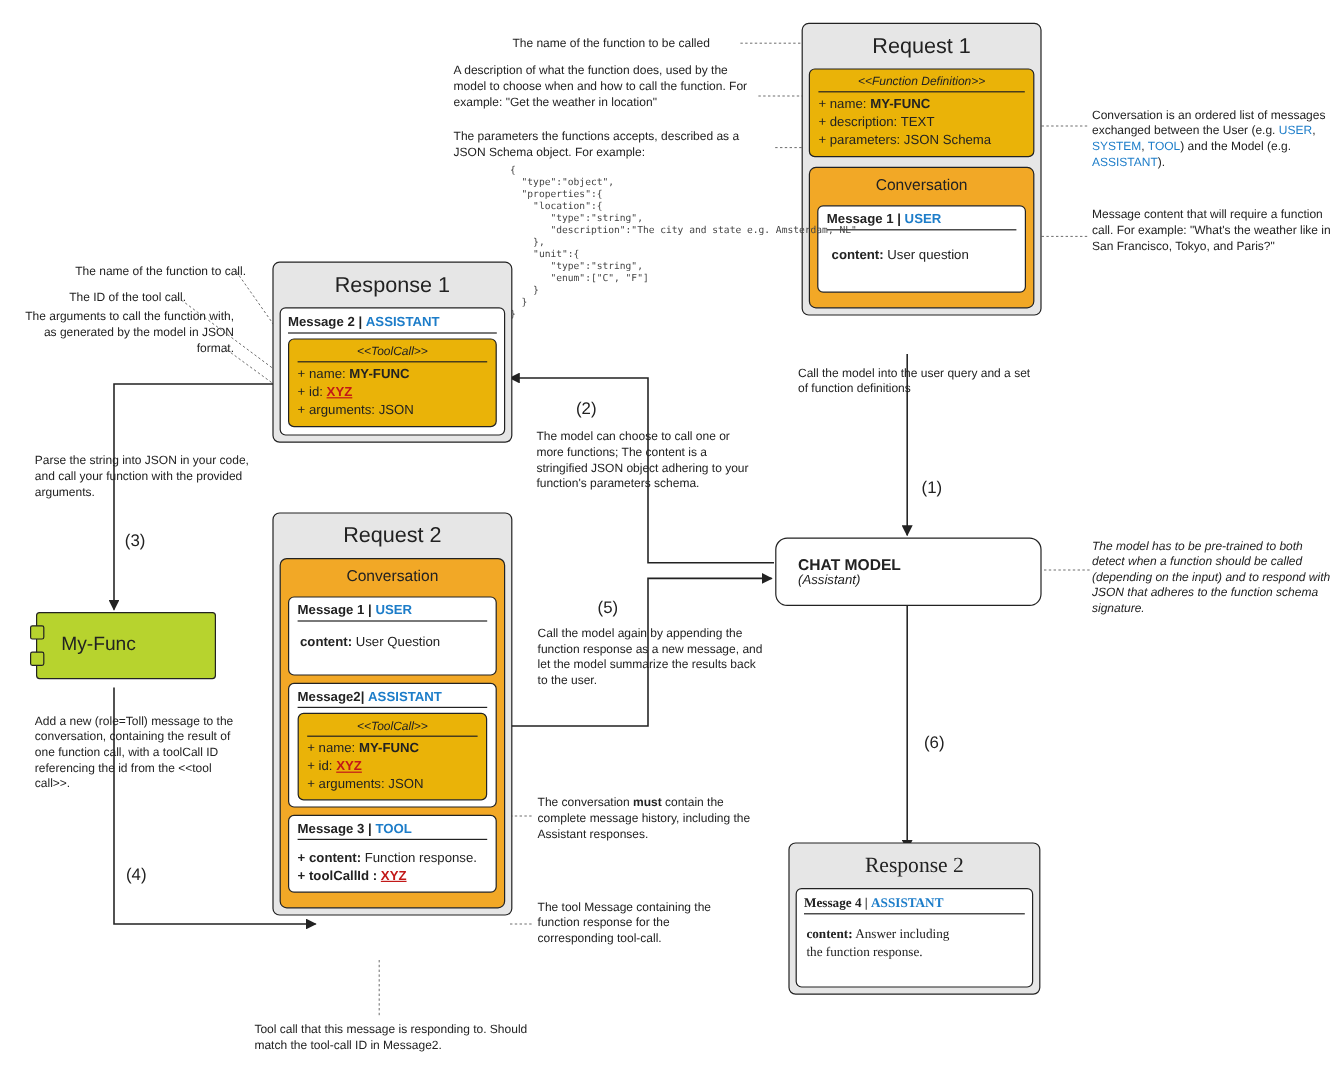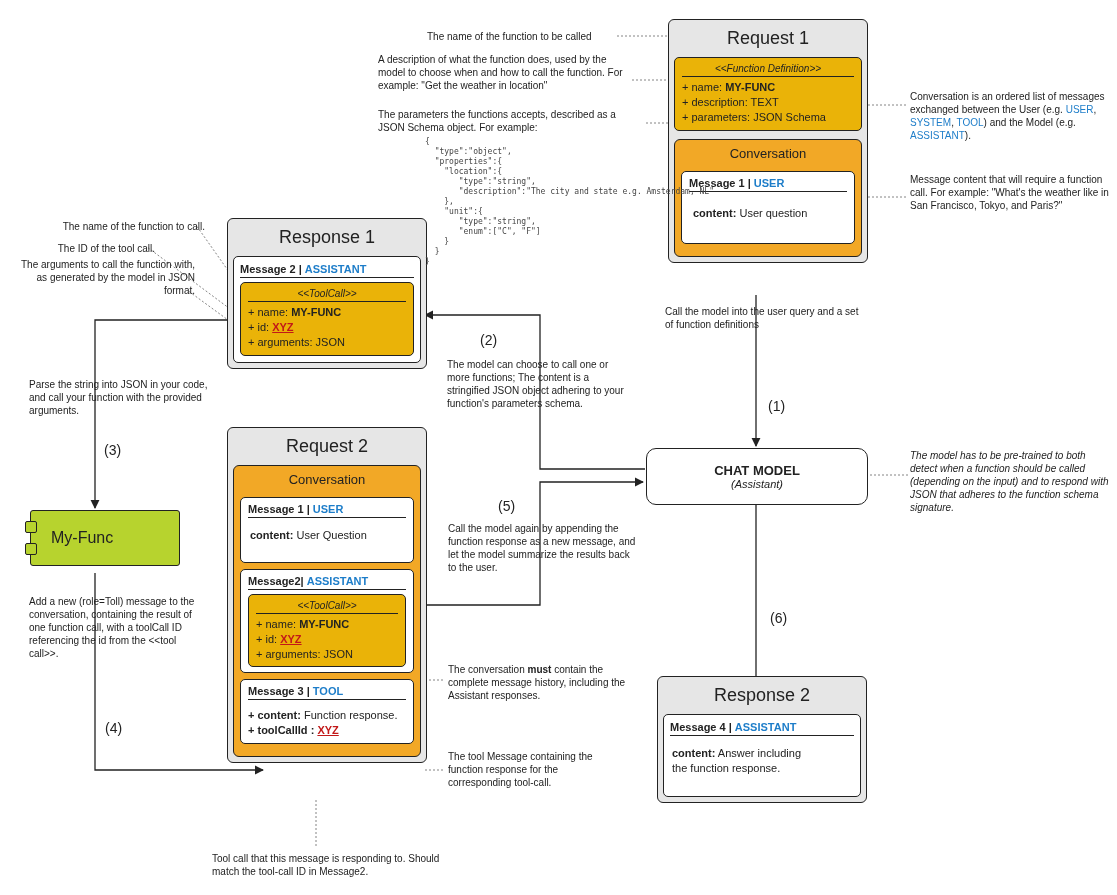--- a/index.html
+++ b/index.html
@@ -92,21 +92,21 @@
   }
   .step {
     position: absolute;
     font-size: 14px;
   }
   .chat {
     position: absolute;
     border: 1.2px solid #222;
     border-radius: 10px;
     background: #fff;
-    text-align: center;
+    text-align: left;
     padding: 14px 18px;
   }
   .myfunc {
     position: absolute;
     background: #b7d32e;
     border: 1.2px solid #222;
     border-radius: 3px;
     padding: 18px 10px 18px 20px;
     font-size: 16px;
   }
@@ -220,21 +220,21 @@
         </div>
       </div>
       <div class="msg">
         <div class="msg-head"><span>Message 3 | </span><span class="role">TOOL</span></div>
         <div class="field" style="padding-top:4px;"><span class="k">+ content:</span><span> Function response.</span></div>
         <div class="field"><span class="k">+ toolCallId :</span> <span class="xyz">XYZ</span></div>
       </div>
     </div>
   </div>
 
-  <div class="box" style="left:657px; top:676px; width:210px;">
+  <div class="box" style="left:657px; top:702px; width:210px;font-family:Liberation Serif, serif;">
     <div class="box-title">Response 2</div>
     <div class="inner">
       <div class="msg-head"><span>Message 4 | </span><span class="role">ASSISTANT</span></div>
       <div class="field" style="padding:6px 2px 14px 2px; white-space:pre-line;"><span class="k">content:</span><span> Answer including
 the function response.</span></div>
     </div>
   </div>
 
   <div class="chat" style="left:646px; top:448px; width:222px;">
     <div style="font-weight:700; font-size:13px;">CHAT MODEL</div>

